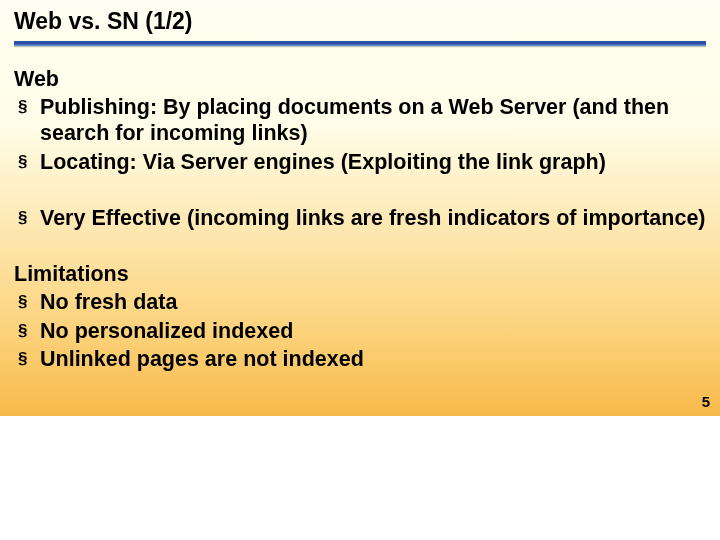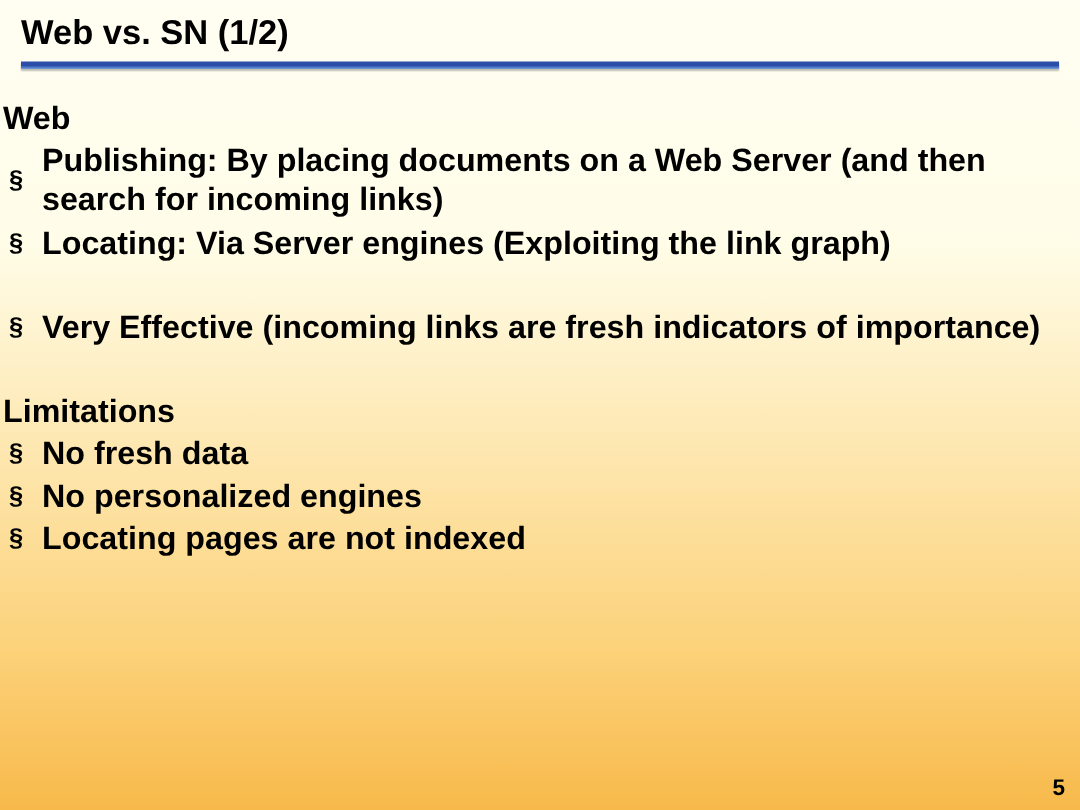--- a/index.html
+++ b/index.html
@@ -5,59 +5,59 @@
   html, body {
     margin: 0;
     padding: 0;
     width: 720px;
     height: 540px;
     font-family: Arial, Helvetica, sans-serif;
     overflow: hidden;
   }
   .slide {
     width: 720px;
-    height: 540px;
+    height: 416px;
     background: linear-gradient(to bottom, #fffef2 0%, #fffde8 30%, #fcd27a 80%, #f7b94a 100%);
     position: relative;
     box-sizing: border-box;
   }
   .title-area {
     padding: 8px 14px 6px 14px;
   }
   .title {
     font-size: 23px;
     font-weight: bold;
     color: #000;
   }
   .title-underline {
     margin-top: 6px;
     height: 5px;
     background: linear-gradient(to bottom, #2b4fa8 0%, #2b4fa8 55%, #77a2e0 100%);
     box-shadow: 0 1px 1px rgba(0,0,0,0.25);
   }
   .body {
-    padding: 14px 14px 0 2px;
+    padding: 14px 14px 0 14px;
     font-size: 21.5px;
     font-weight: bold;
     color: #000;
     line-height: 1.22;
   }
   .section {
     margin-bottom: 30px;
   }
   .section:last-child {
     margin-bottom: 0;
     margin-top: 20px;
   }
   .section-head {
     margin-bottom: 2px;
   }
   .bullet-line {
     display: flex;
-    align-items: center;
+    align-items: flex-start;
     padding-left: 4px;
     margin-bottom: 2px;
   }
   .bullet {
     flex: 0 0 auto;
     width: 22px;
     font-size: 17px;
     line-height: 26px;
     font-family: "Arial", sans-serif;
   }
@@ -108,25 +108,25 @@
     </div>
 
     <div class="section">
       <div class="section-head">Limitations</div>
       <div class="bullet-line">
         <span class="bullet"></span>
         <span class="bullet-text">No fresh data</span>
       </div>
       <div class="bullet-line">
         <span class="bullet"></span>
-        <span class="bullet-text">No personalized engines</span>
+        <span class="bullet-text">No personalized indexed</span>
       </div>
       <div class="bullet-line">
         <span class="bullet"></span>
-        <span class="bullet-text">Locating pages are not indexed</span>
+        <span class="bullet-text">Unlinked pages are not indexed</span>
       </div>
     </div>
 
   </div>
 
   <div class="page-num">5</div>
 
 </div>
 
 </body></html>

